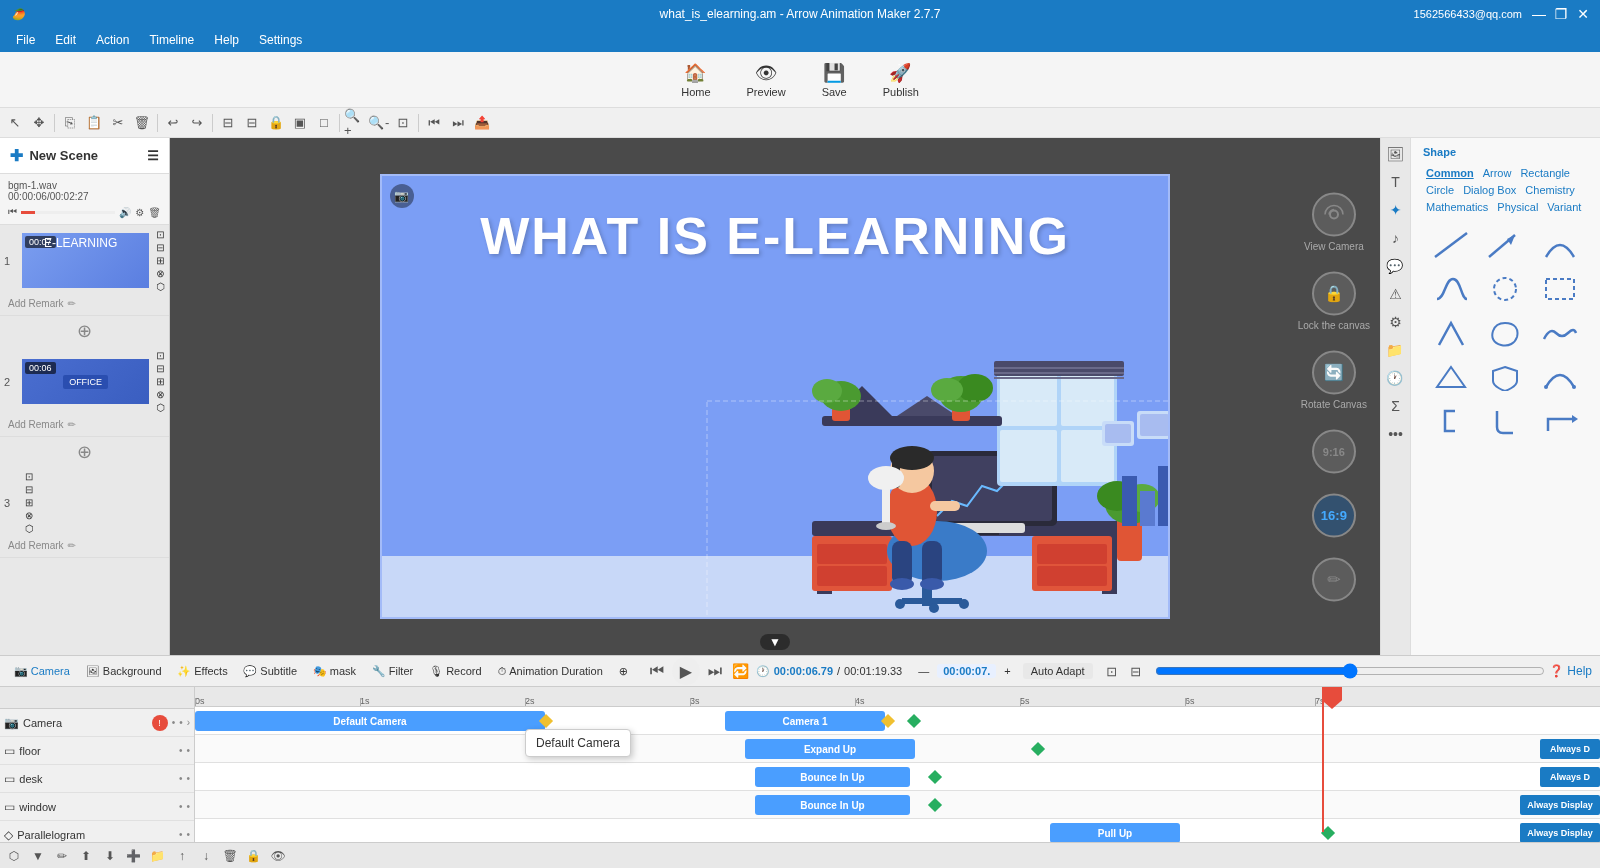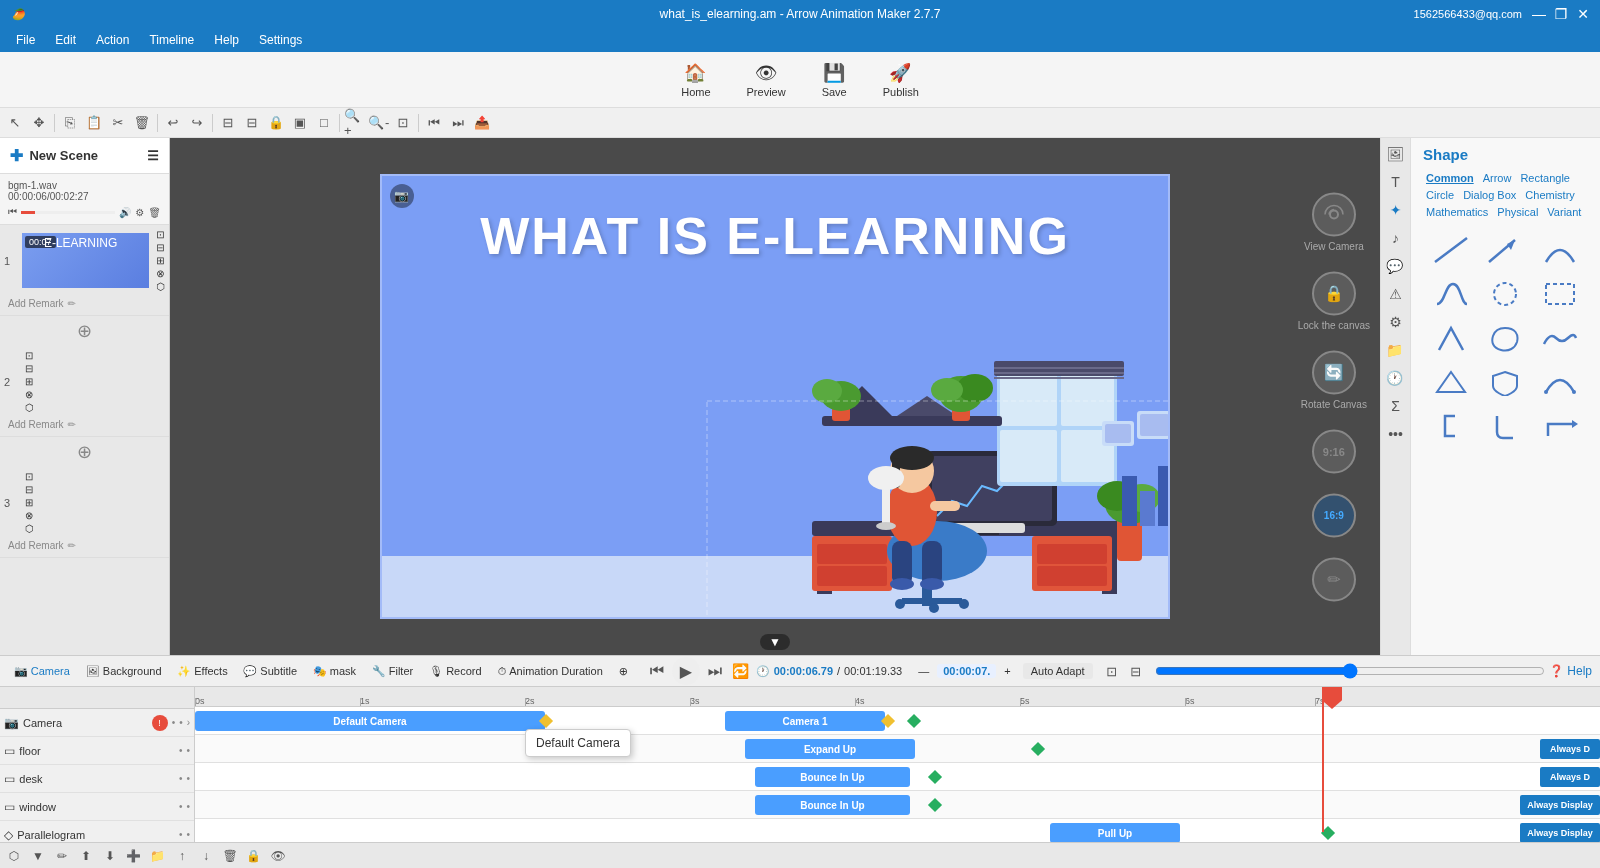--- a/index.html
+++ b/index.html
@@ -138,21 +138,21 @@
       width: 30px;
       background: #e8e8e8;
       border-left: 1px solid #ddd;
       display: flex;
       flex-direction: column;
       align-items: center;
       padding: 4px 0;
       gap: 4px;
     }
     .rpanel-icon { width: 24px; height: 24px; display: flex; align-items: center; justify-content: center; font-size: 14px; cursor: pointer; color: #555; border-radius: 3px; }
-    .shape-panel-title { font-size: 15px; font-weight: bold; color: #1a7bc4; margin-bottom: 8px; }
+    .shape-panel-title { font-size: 11px; font-weight: bold; color: #1a7bc4; margin-bottom: 8px; }
     .shape-tab { font-size: 11px; color: #1a7bc4; cursor: pointer; padding: 1px 3px; }
     .shape-tab.active { font-weight: bold; text-decoration: underline; }
 
     .shape-grid { display: grid; grid-template-columns: repeat(3, 1fr); gap: 6px; padding: 4px; }
     .shape-item { width: 48px; height: 38px; display: flex; align-items: center; justify-content: center; cursor: pointer; border: 1px solid transparent; border-radius: 3px; }
     .shape-item svg { width: 36px; height: 28px; }
 
     .tl-label-row {
       height: 28px;
       display: flex;
@@ -446,20 +446,26 @@
           </div>
         </div>
 
         <div style="text-align:center;padding:4px;">
           <span style="font-size:18px;color:#888;">⊕</span>
         </div>
 
         <div class="scene-item">
           <div class="scene-header">
             <span class="scene-number">2</span>
+            <div style="flex:1;position:relative;">
+              <div class="scene-thumb-inner" style="background:linear-gradient(135deg,#4a6ed0,#3a5ec0);height:45px;">
+                <span class="scene-time-badge">00:06</span>
+                <div style="background:#2a4eb0;padding:2px 6px;font-size:9px;color:white;border-radius:2px;">OFFICE</div>
+              </div>
+            </div>
             <div style="display:flex;flex-direction:column;gap:2px;margin-left:3px;">
               <span style="font-size:10px;cursor:pointer;">⊡</span>
               <span style="font-size:10px;cursor:pointer;">⊟</span>
               <span style="font-size:10px;cursor:pointer;">⊞</span>
               <span style="font-size:10px;cursor:pointer;">⊗</span>
               <span style="font-size:10px;cursor:pointer;">⬡</span>
             </div>
           </div>
           <div class="add-remark">
             <span>Add Remark</span>
@@ -619,21 +625,21 @@
         </div>
 
         <div class="canvas-ctrl">
           <div class="canvas-ctrl-circle">
             <span style="font-size:11px;font-weight:bold;">9:16</span>
           </div>
         </div>
 
         <div class="canvas-ctrl">
           <div class="canvas-ctrl-circle" style="background:rgba(0,100,200,0.3);">
-            <span style="font-size:10px;font-weight:bold;color:#4af;">16:9</span>
+            <span style="font-size:13px;font-weight:bold;color:#4af;">16:9</span>
           </div>
         </div>
 
         <div class="canvas-ctrl">
           <div class="canvas-ctrl-circle">✏</div>
         </div>
       </div>
     </div>
 
     <div id="right-panel-icons">

